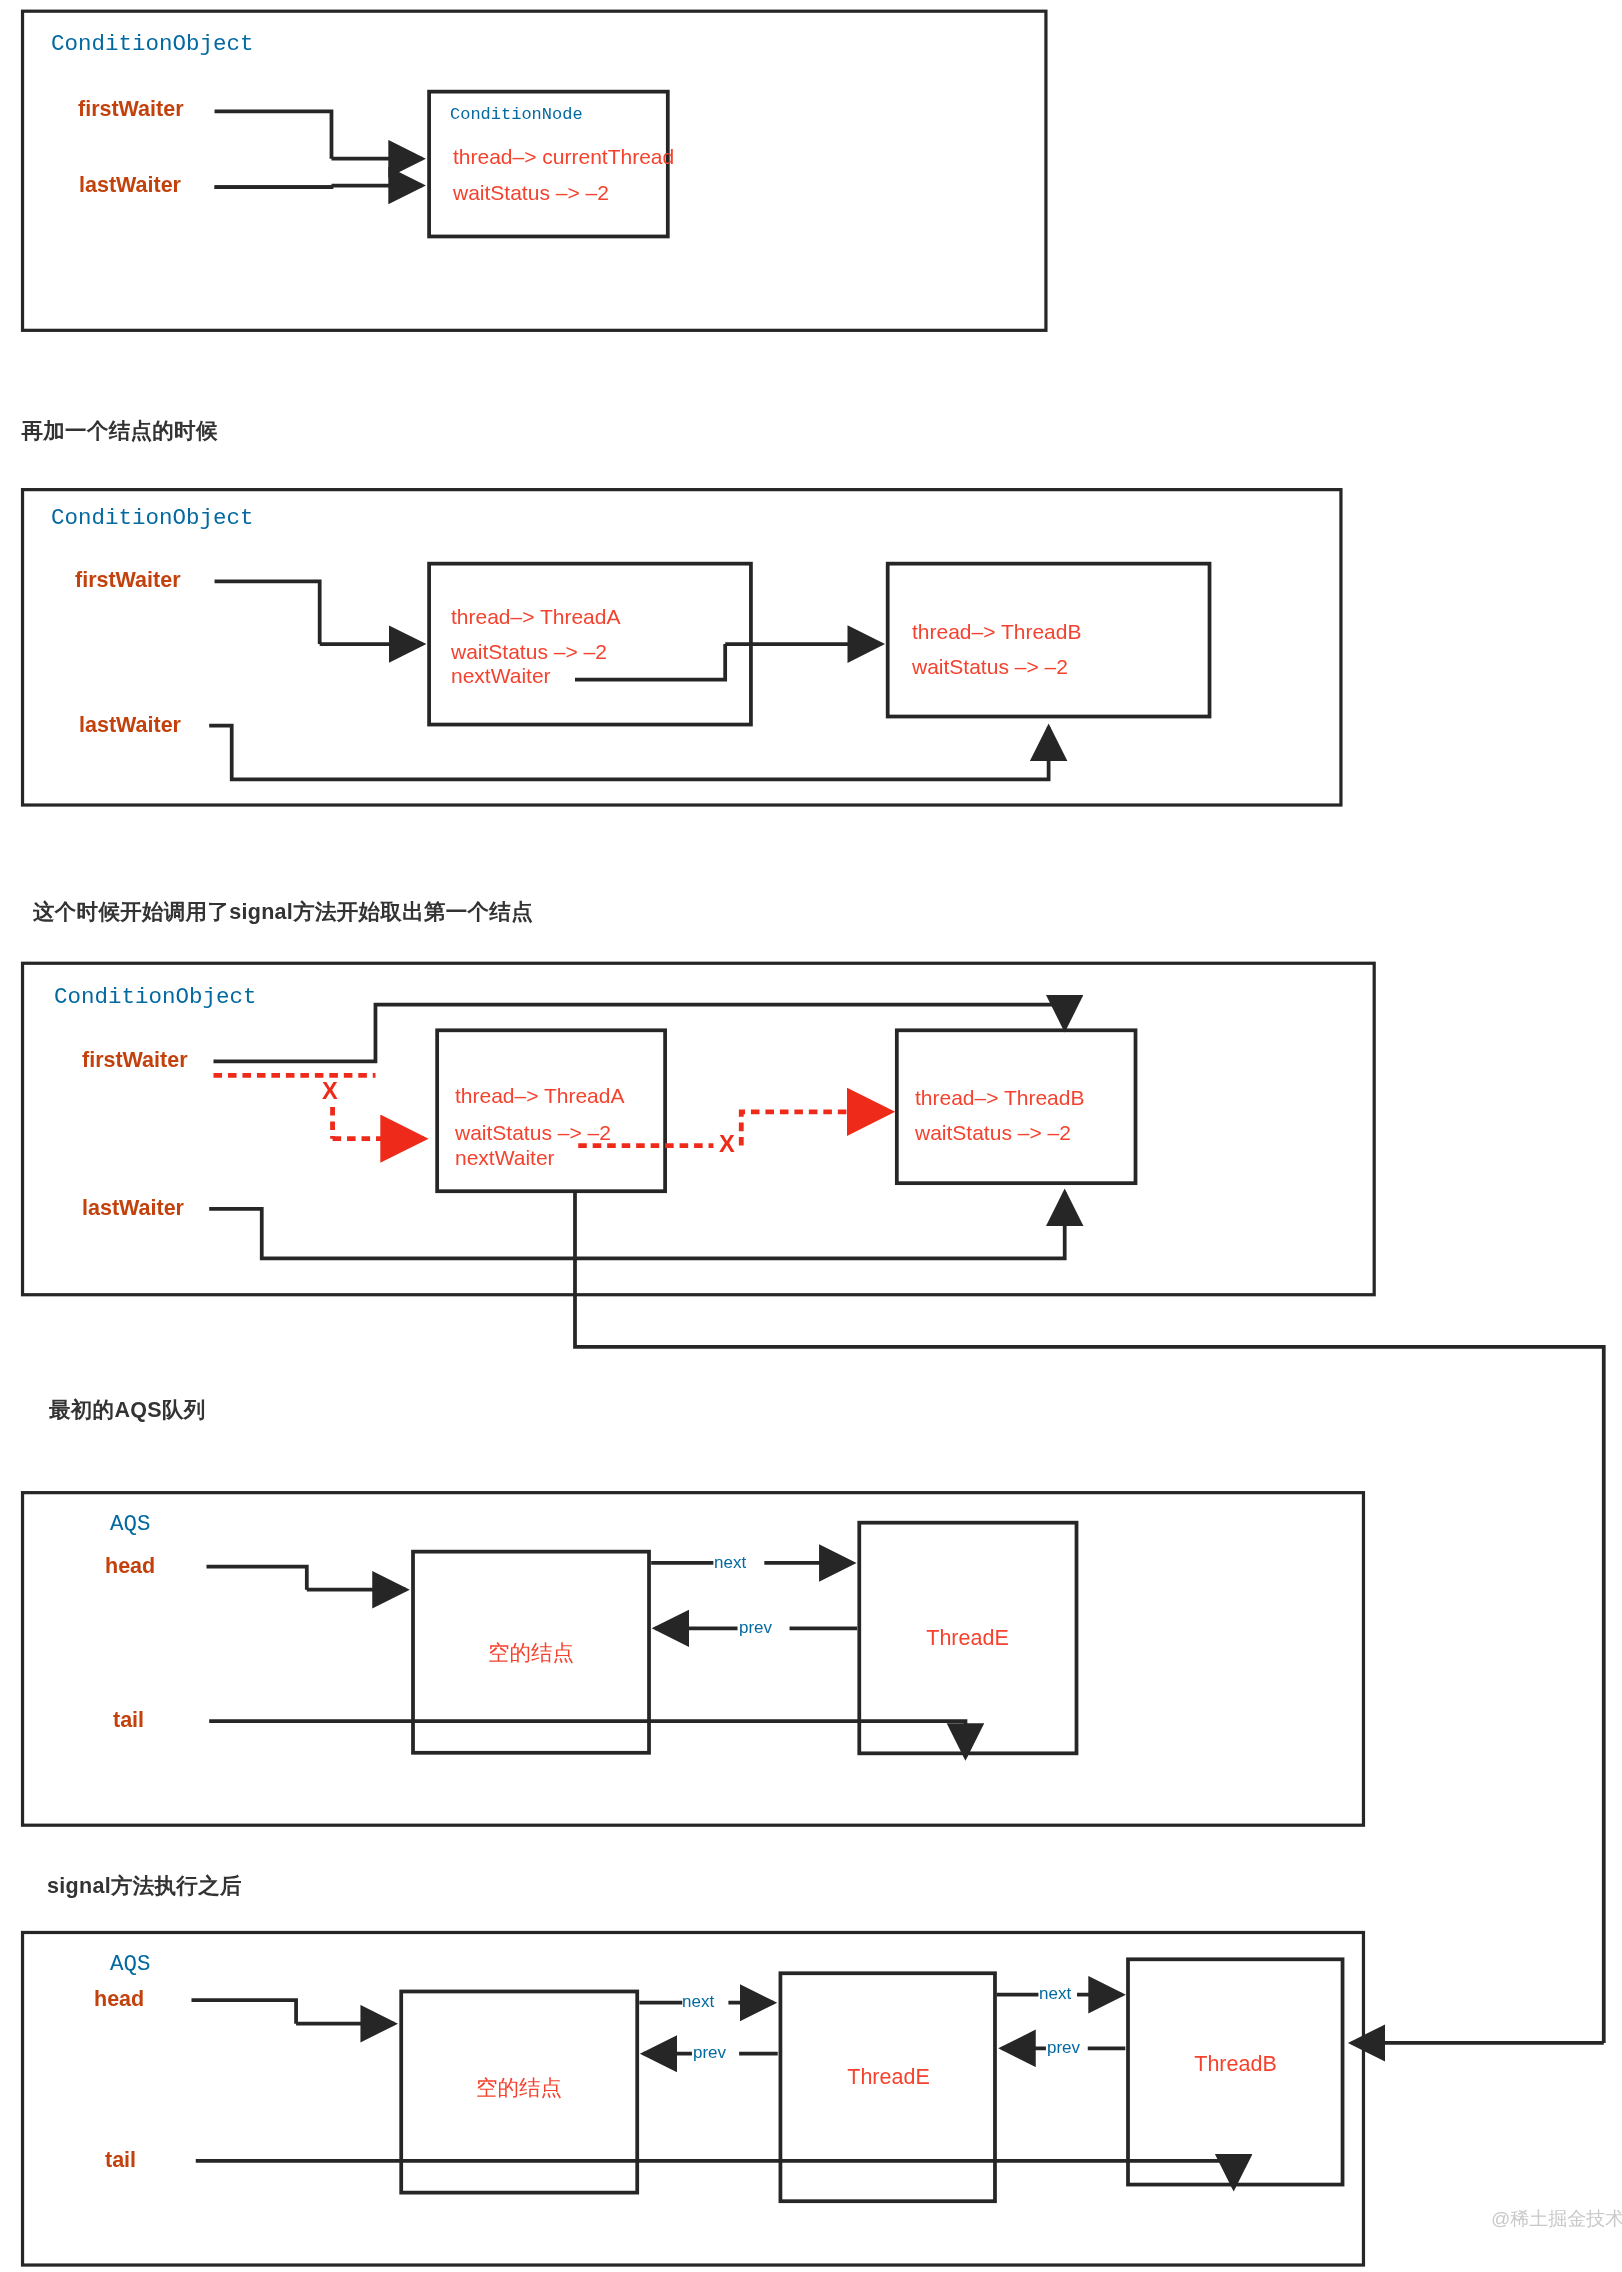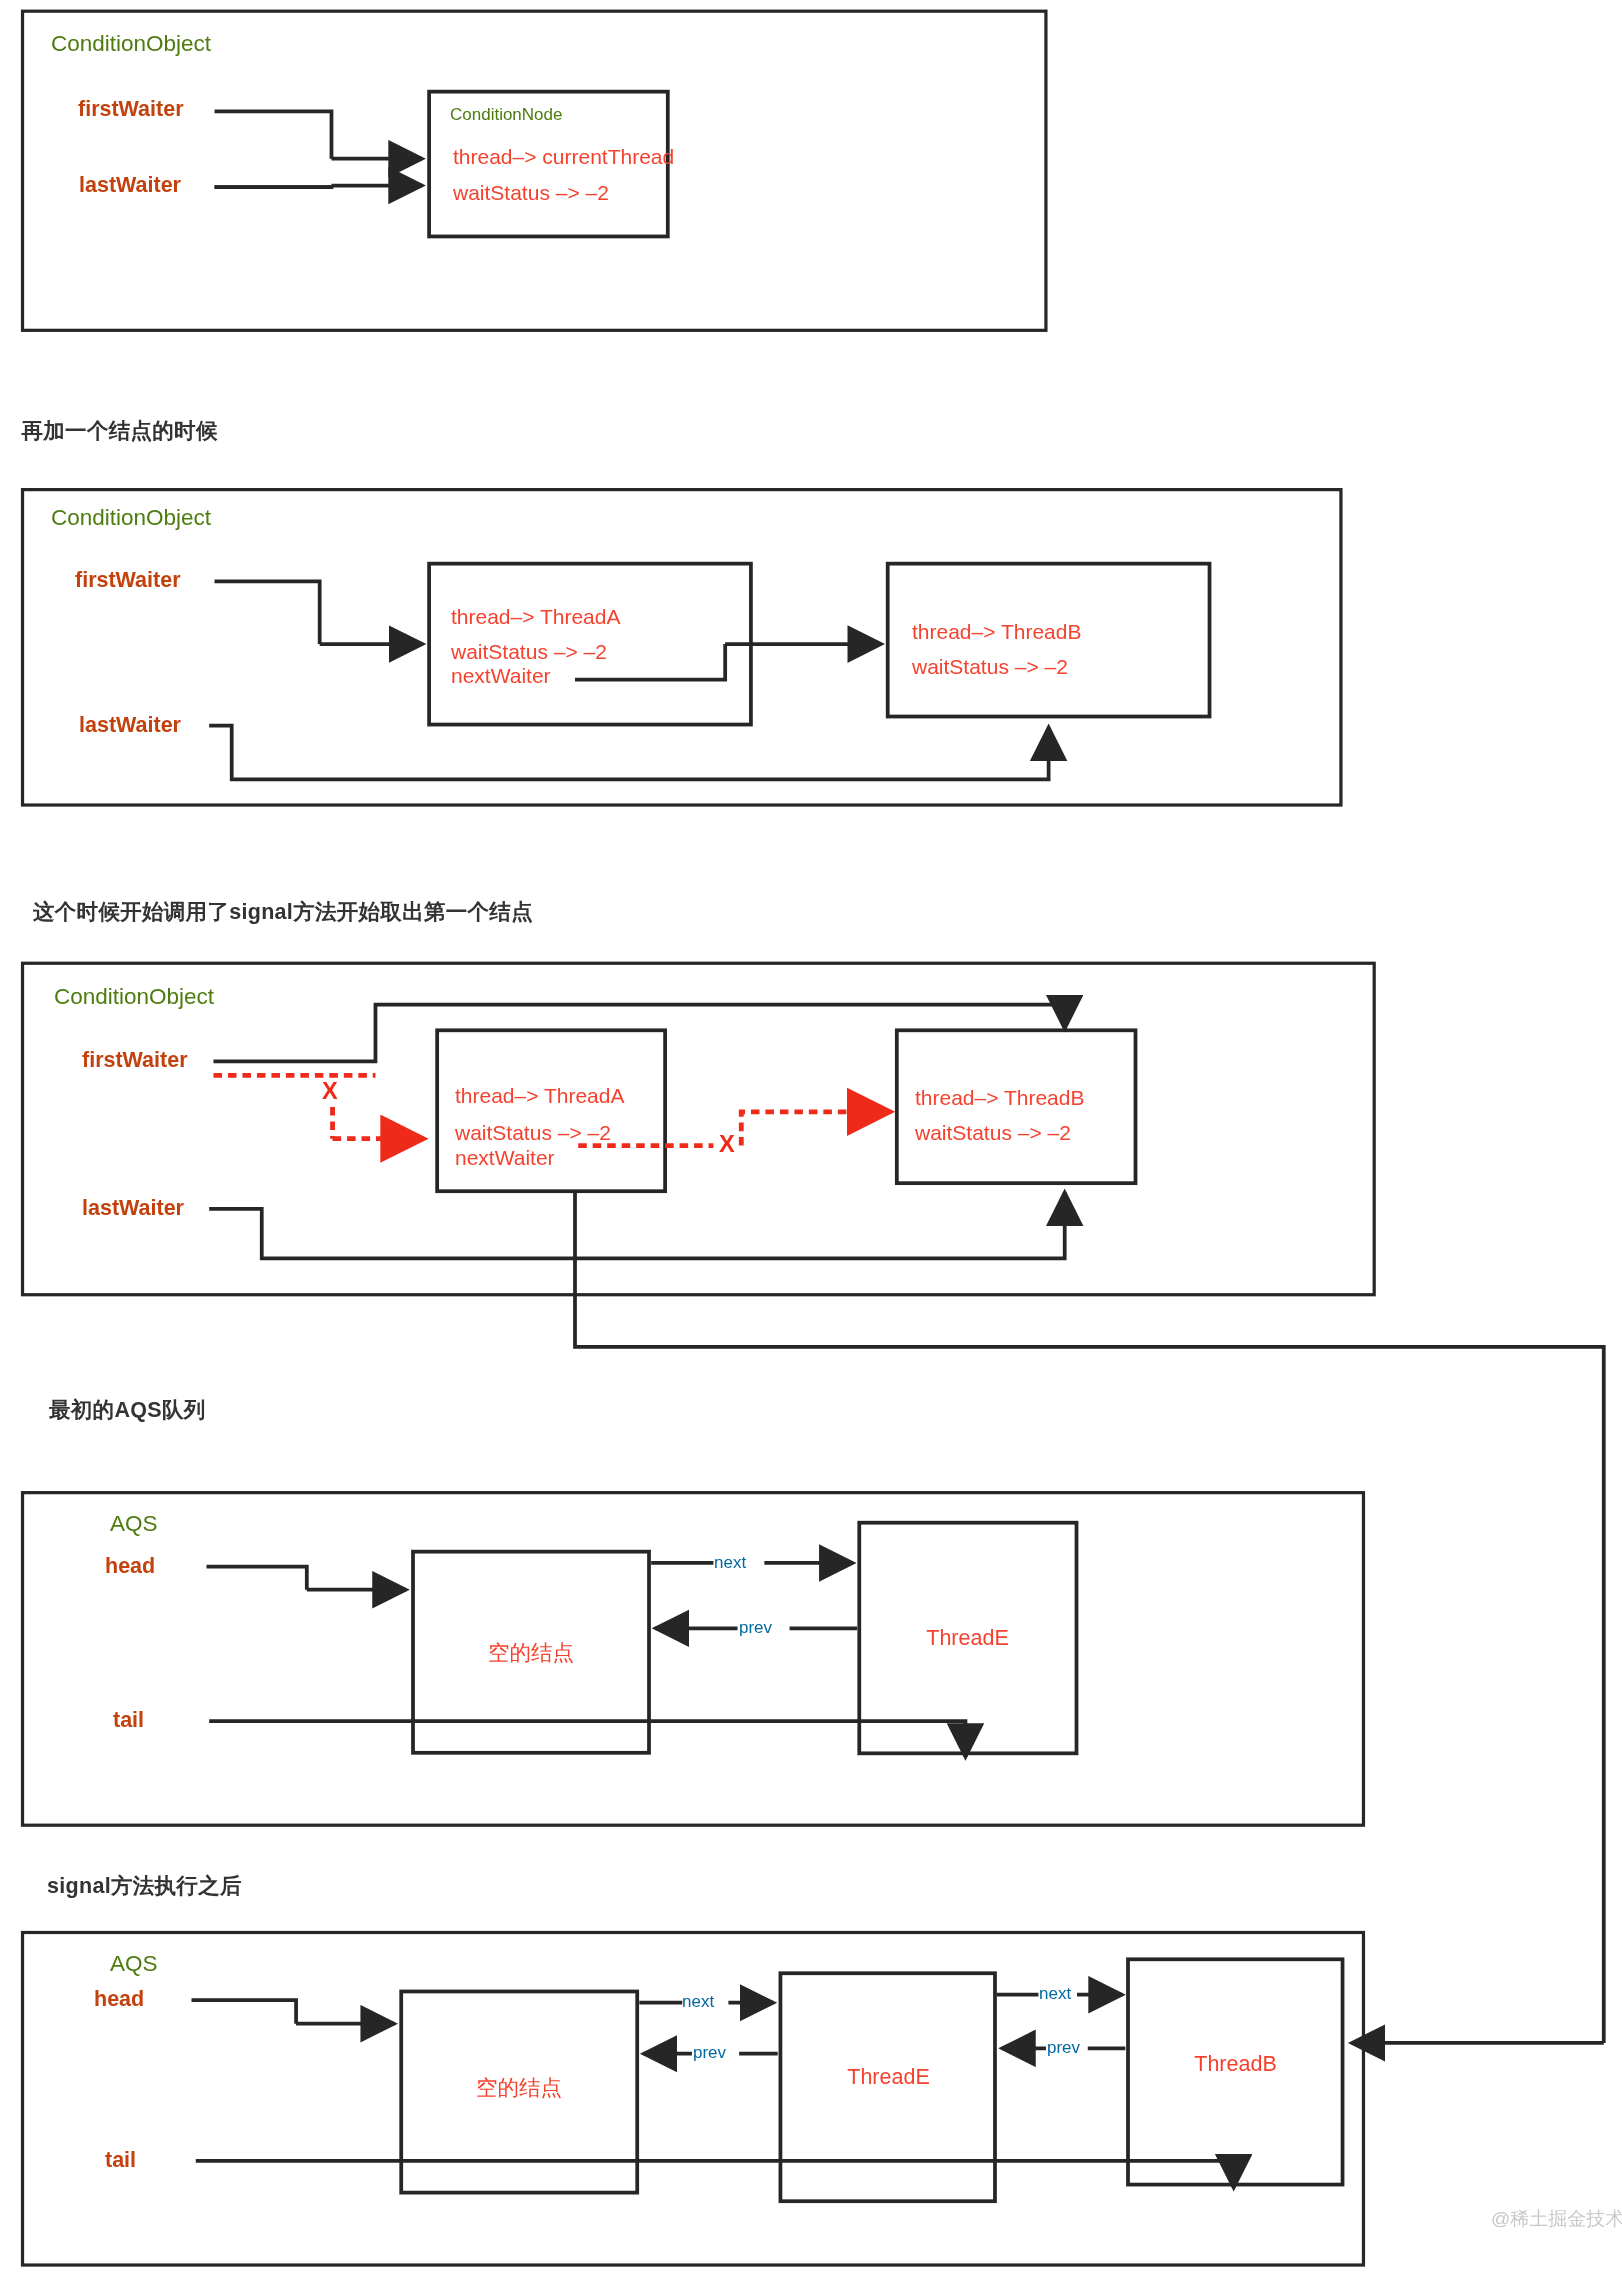--- a/index.html
+++ b/index.html
@@ -31,22 +31,23 @@
     font-weight: 600;
     letter-spacing: 0.3px;
     white-space: nowrap;
   }
   .lbl {
     position: absolute;
     white-space: nowrap;
     line-height: 1;
   }
   .lbl-black {
-    color: #4d7c0f;
+    color: #0369a1;
     font-size: 22.5px;
+    font-family: Liberation Mono, monospace;
   }
   .lbl-red {
     color: #c2410c;
     font-size: 21.5px;
     font-weight: 700;
   }
   .lbl-red-node {
     color: #f4422e;
     font-size: 21px;
     font-weight: 500;

